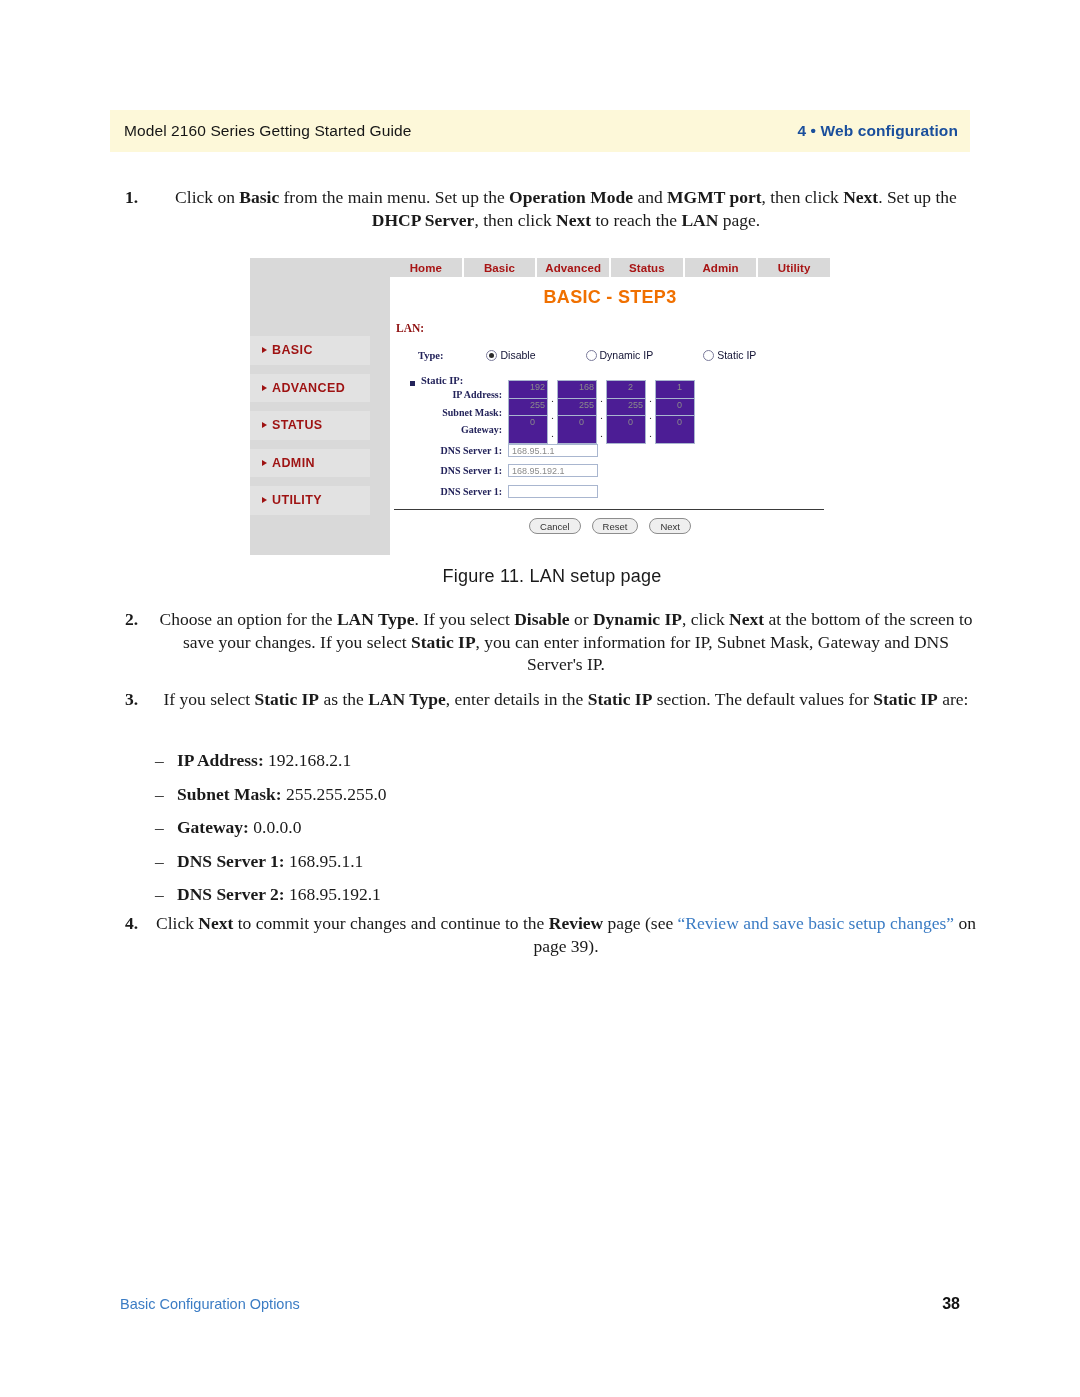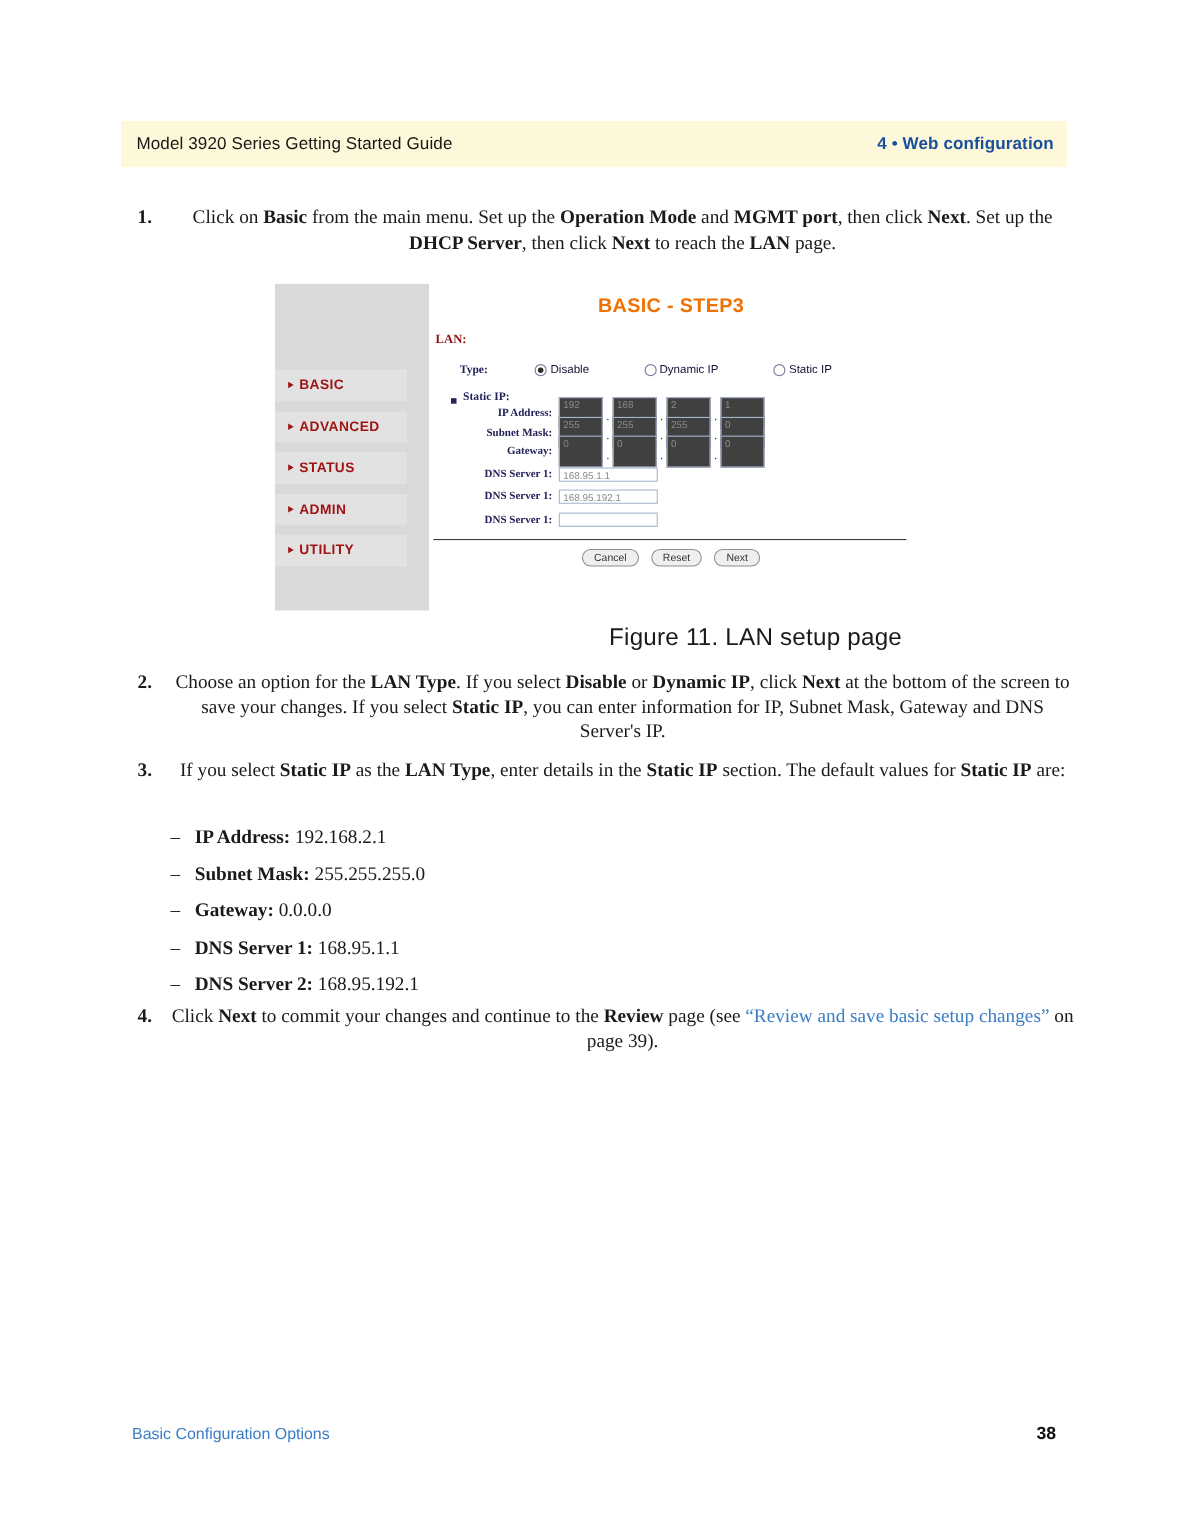--- a/index.html
+++ b/index.html
@@ -241,26 +241,26 @@
     font-size: 10px;
     font-weight: bold;
     color: #23235a;
     padding-right: 6px;
     box-sizing: border-box;
   }
   .octet {
     width: 40px;
     height: 29px;
     border: 1px solid #a9b6cf;
-    background: #404040;
+    background: #4c1d95;
     font-family: "Liberation Sans", sans-serif;
     font-size: 9px;
     color: #8b8b8b;
     line-height: 13px;
-    padding-left: 3px;
+    padding-left: 21px;
     box-sizing: border-box;
     overflow: hidden;
   }
   .dot {
     font-family: "Liberation Serif", serif;
     font-size: 10px;
     color: #222;
     width: 9px;
     text-align: center;
     align-self: flex-end;
@@ -295,26 +295,26 @@
     background: #efefef;
     font-family: "Liberation Sans", sans-serif;
     font-size: 9.5px;
     color: #333;
     padding: 1.5px 10px;
     line-height: 11px;
   }
 
   .fig-caption {
     position: absolute;
-    left: 240px;
+    left: 262px;
     top: 566px;
     width: 580px;
-    text-align: right;
-    font-family: "Liberation Sans", sans-serif;
-    font-size: 22px;
+    text-align: center;
+    font-family: "Liberation Sans", sans-serif;
+    font-size: 18px;
     color: #1a1a1a;
     letter-spacing: .2px;
   }
 
   
   .page-footer {
     position: absolute;
     left: 120px;
     top: 1295px;
     width: 840px;
@@ -331,21 +331,21 @@
     font-family: "Liberation Sans", sans-serif;
     font-size: 16px;
     font-weight: bold;
     color: #111;
   }
 </style>
 </head>
 <body>
 
 <div class="page-header">
-  <div class="header-left">Model 3920 Series Getting Started Guide</div>
+  <div class="header-left">Model 2160 Series Getting Started Guide</div>
   <div class="header-right">4 • Web configuration</div>
 </div>
 
 <div class="step" id="step1">
   <div class="step-num">1.</div>
   <div class="step-body">Click on <b>Basic</b> from the main menu. Set up the <b>Operation Mode</b> and <b>MGMT port</b>, then click <b>Next</b>. Set up the <b>DHCP Server</b>, then click <b>Next</b> to reach the <b>LAN</b> page.</div>
 </div>
 
 <div class="step" id="step2">
   <div class="step-num">2.</div>
@@ -404,20 +404,28 @@
         <span>ADMIN</span>
       </div>
       <div class="side-spacer"></div>
       <div class="side-item">
         <span class="tri"></span>
         <span>UTILITY</span>
       </div>
     </div>
 
     <div class="fig-main">
+      <div class="nav-bar">
+        <div class="nav-tab">Home</div>
+        <div class="nav-tab">Basic</div>
+        <div class="nav-tab">Advanced</div>
+        <div class="nav-tab">Status</div>
+        <div class="nav-tab">Admin</div>
+        <div class="nav-tab">Utility</div>
+      </div>
 
       <div class="fig-title">BASIC - STEP3</div>
 
       <div class="lan-head">LAN:</div>
 
       <div class="type-row">
         <span class="type-label">Type:</span>
         <span class="radio-opt">
           <span class="radio on"></span>
           <span>Disable</span>

